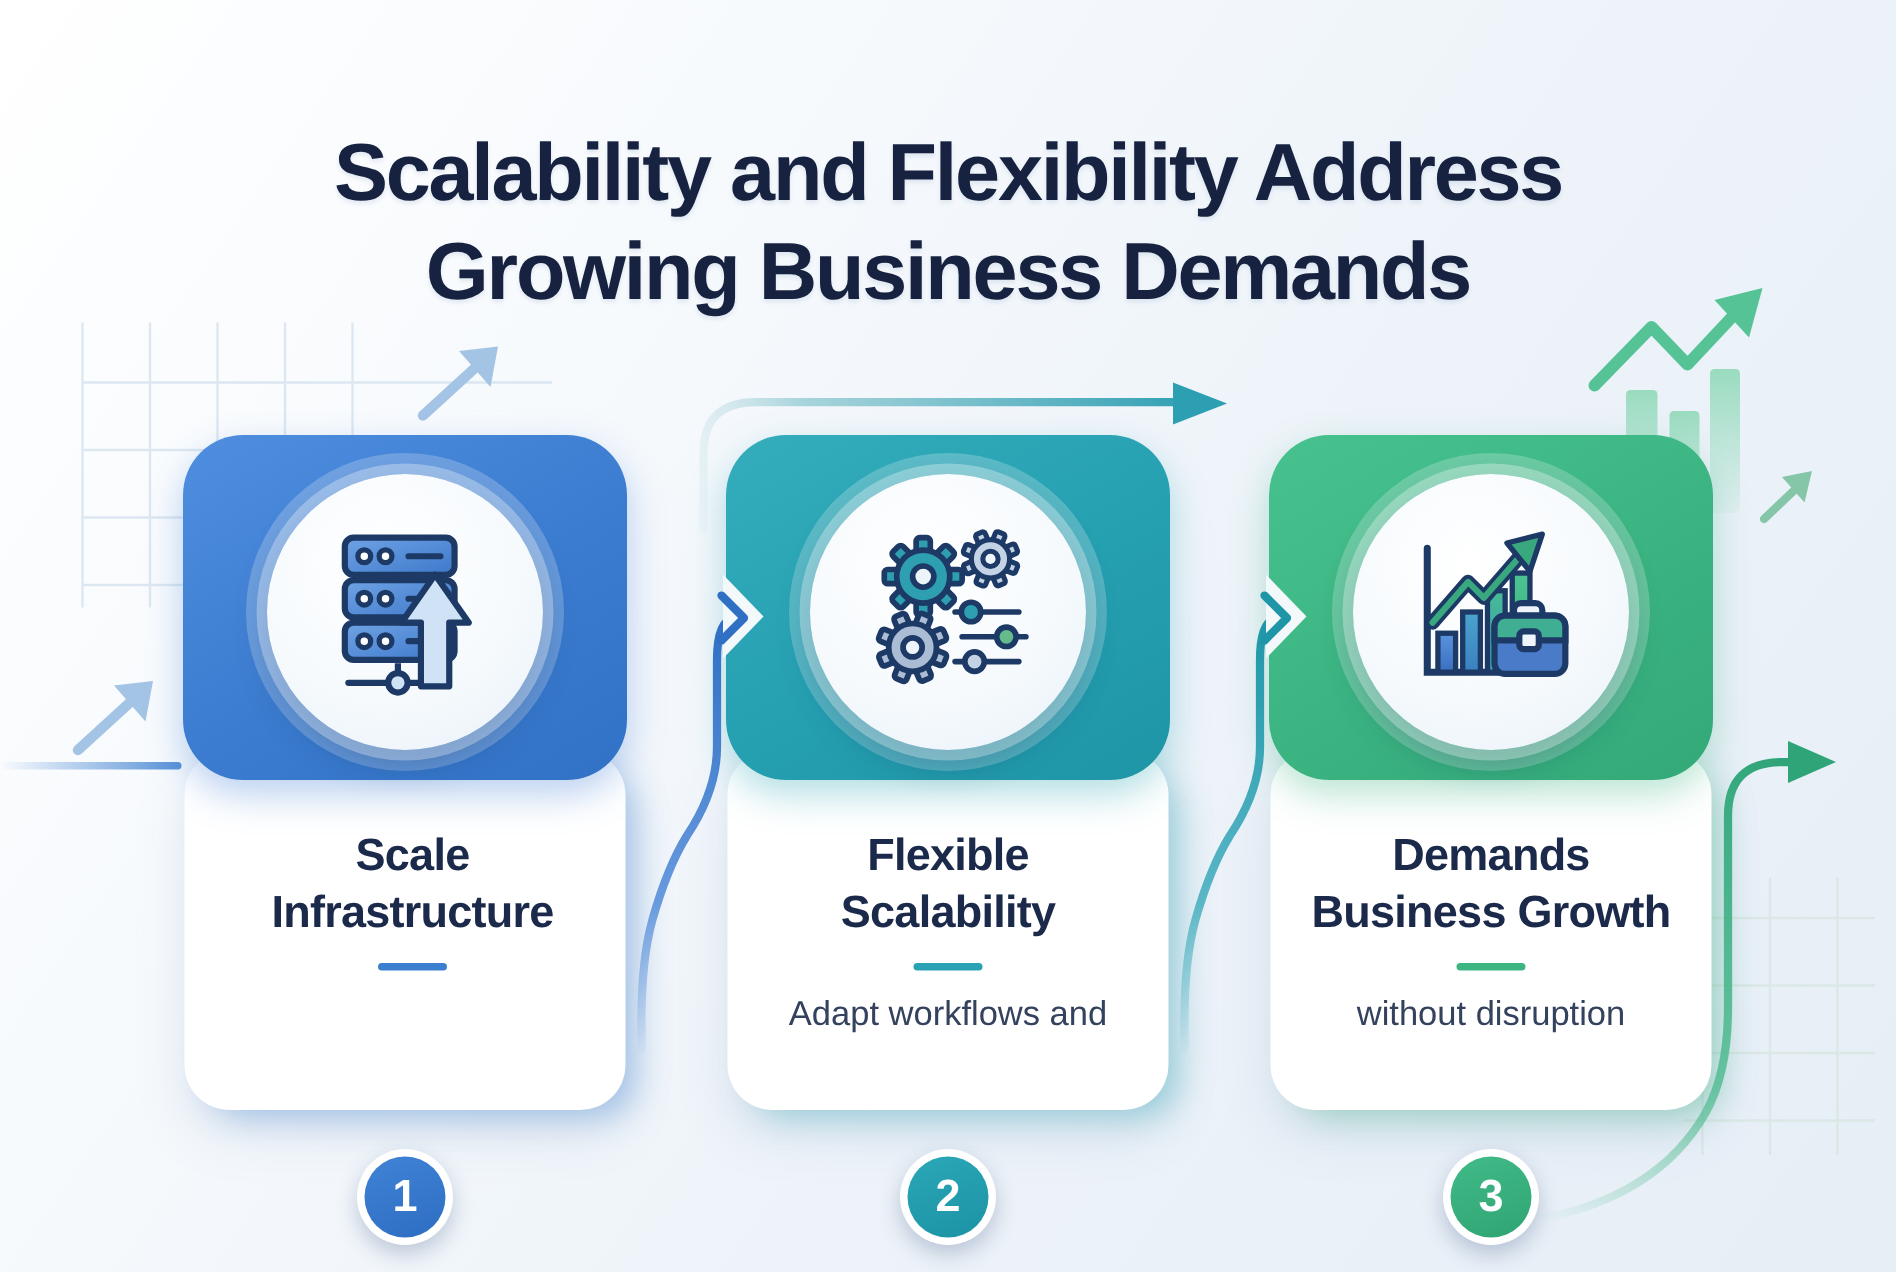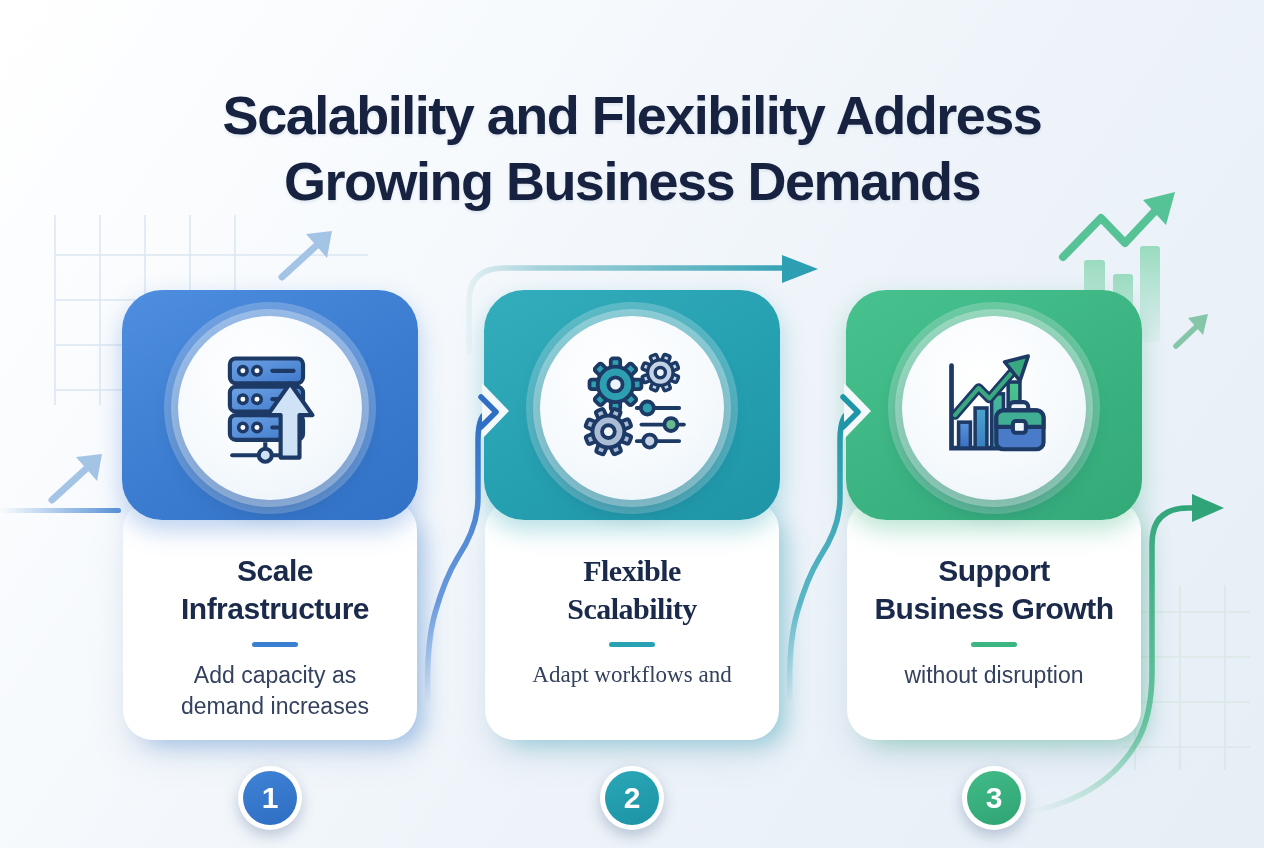--- a/index.html
+++ b/index.html
@@ -30,21 +30,21 @@
   .card-1 { left:122px; }
   .card-2 { left:484px; }
   .card-3 { left:846px; }
 
   .card-body {
     position:absolute; top:210px; left:1px; right:1px; height:240px;
     background:#ffffff; border-radius:30px; z-index:1;
     text-align:center; padding-top:52px;
   }
   .card-1 .card-body { box-shadow:12px 10px 22px -6px rgba(59,127,208,.40), 0 16px 34px rgba(110,140,180,.16);padding-left:10px; }
-  .card-2 .card-body { box-shadow:12px 10px 22px -6px rgba(41,162,179,.40), 0 16px 34px rgba(110,140,180,.16);font-family:Liberation Serif, serif; }
+  .card-2 .card-body { box-shadow:12px 10px 22px -6px rgba(41,162,179,.40), 0 16px 34px rgba(110,140,180,.16); }
   .card-3 .card-body { box-shadow:12px 10px 22px -6px rgba(60,181,131,.40), 0 16px 34px rgba(110,140,180,.16); }
 
   .card-header {
     position:absolute; top:0; left:0; right:0; height:230px;
     border-radius:40px; z-index:2; overflow:hidden;
   }
   .card-1 .card-header { background:linear-gradient(150deg,#4f8edf 0%,#3b7cd0 55%,#3272c6 100%); box-shadow:0 10px 24px rgba(59,124,212,.35); }
   .card-2 .card-header { background:linear-gradient(150deg,#34adbb 0%,#25a0b1 55%,#1f95a6 100%); box-shadow:0 10px 24px rgba(41,162,179,.35); }
   .card-3 .card-header { background:linear-gradient(150deg,#47c28e 0%,#3bb481 55%,#33a978 100%); box-shadow:0 10px 24px rgba(60,181,131,.35); }
   .card-header::before {
@@ -159,24 +159,20 @@
     <div>Growing Business Demands</div>
   </div>
 
   <div class="card card-1">
     <div class="card-body">
       <div class="card-title">
         <div>Scale</div>
         <div>Infrastructure</div>
       </div>
       <div class="divider"></div>
-      <div class="card-desc">
-        <div>Add capacity as</div>
-        <div>demand increases</div>
-      </div>
     </div>
     <div class="card-header"></div>
     <div class="icon-circle">
       <svg width="118" height="118" viewBox="0 0 100 100">
         <defs>
           <linearGradient id="srvG" x1="0" y1="0" x2="1" y2="1">
             <stop offset="0" stop-color="#6fa3e4"></stop>
               <stop offset="1" stop-color="#3d78cb"></stop>
           </linearGradient>
         </defs>
@@ -280,21 +276,21 @@
       </svg>
     </div>
     <div class="badge">
       <div class="badge-inner">2</div>
     </div>
   </div>
 
   <div class="card card-3">
     <div class="card-body">
       <div class="card-title">
-        <div>Support</div>
+        <div>Demands</div>
         <div>Business Growth</div>
       </div>
       <div class="divider"></div>
       <div class="card-desc">
         <div>without disruption</div>
       </div>
     </div>
     <div class="card-header"></div>
     <div class="icon-circle">
       <svg width="118" height="118" viewBox="0 0 100 100">

